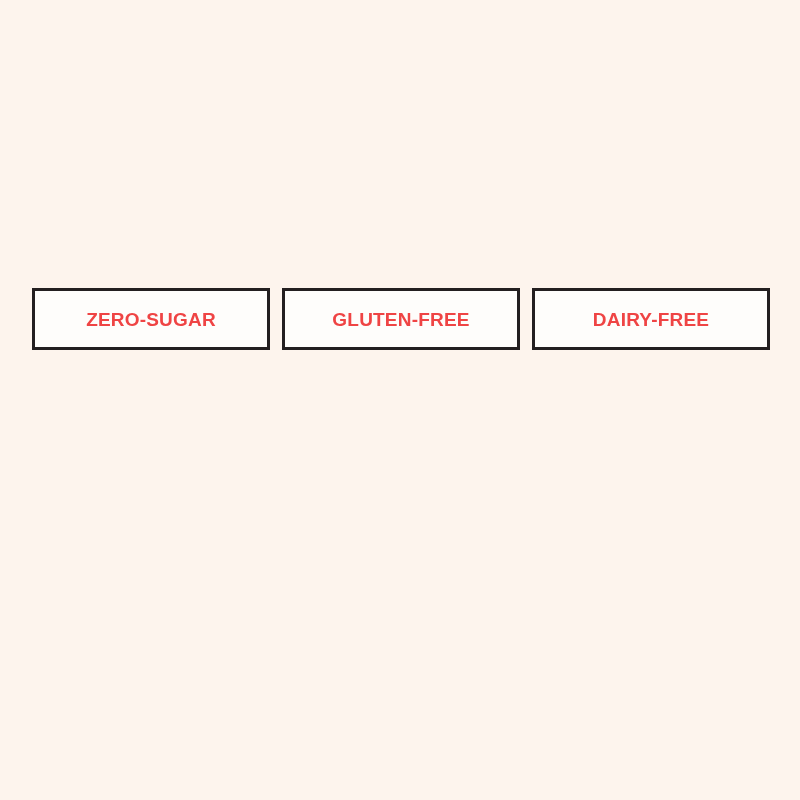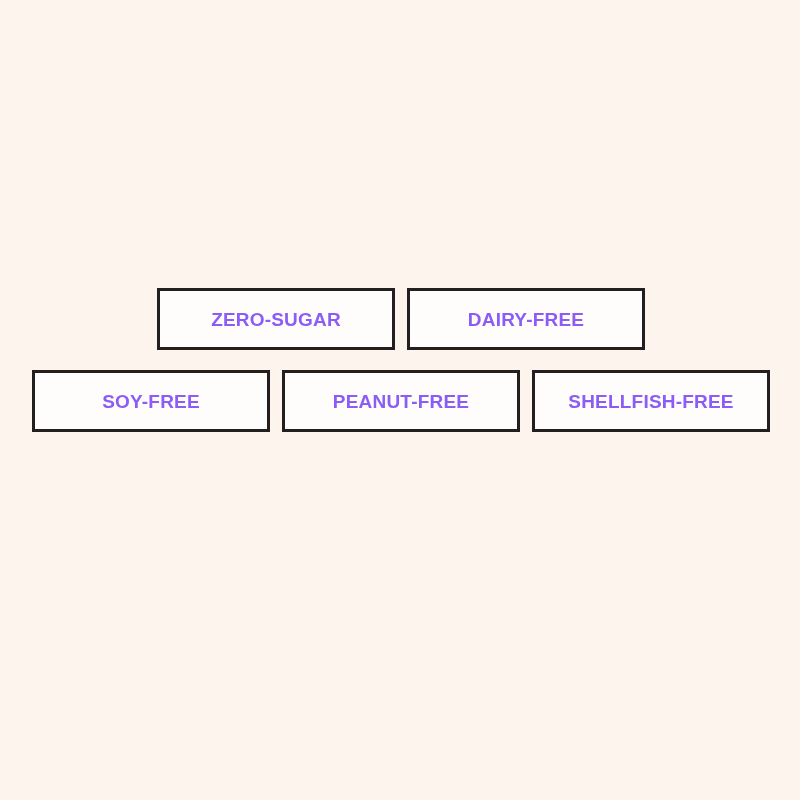--- a/index.html
+++ b/index.html
@@ -43,49 +43,41 @@
     display: flex;
     align-items: center;
     justify-content: center;
     padding: 0 6px;
   }
   .badge-label {
     font-family: "Liberation Sans", sans-serif;
     font-size: 19px;
     font-weight: bold;
     letter-spacing: 0.2px;
-    color: #8b5cf6;
+    color: #ef4444;
     text-transform: uppercase;
     line-height: 1;
     white-space: nowrap;
   }
 </style>
 </head>
 <body>
 
 <div class="stage">
 
   <div class="badge-grid">
 
     <div class="badge-row">
       <div class="badge">
         <span class="badge-label">ZERO-SUGAR</span>
       </div>
       <div class="badge">
+        <span class="badge-label">GLUTEN-FREE</span>
+      </div>
+      <div class="badge">
         <span class="badge-label">DAIRY-FREE</span>
       </div>
     </div>
 
-    <div class="badge-row">
-      <div class="badge">
-        <span class="badge-label">SOY-FREE</span>
-      </div>
-      <div class="badge">
-        <span class="badge-label">PEANUT-FREE</span>
-      </div>
-      <div class="badge">
-        <span class="badge-label">SHELLFISH-FREE</span>
-      </div>
-    </div>
 
 
   </div>
 </div>
 
 </body></html>

